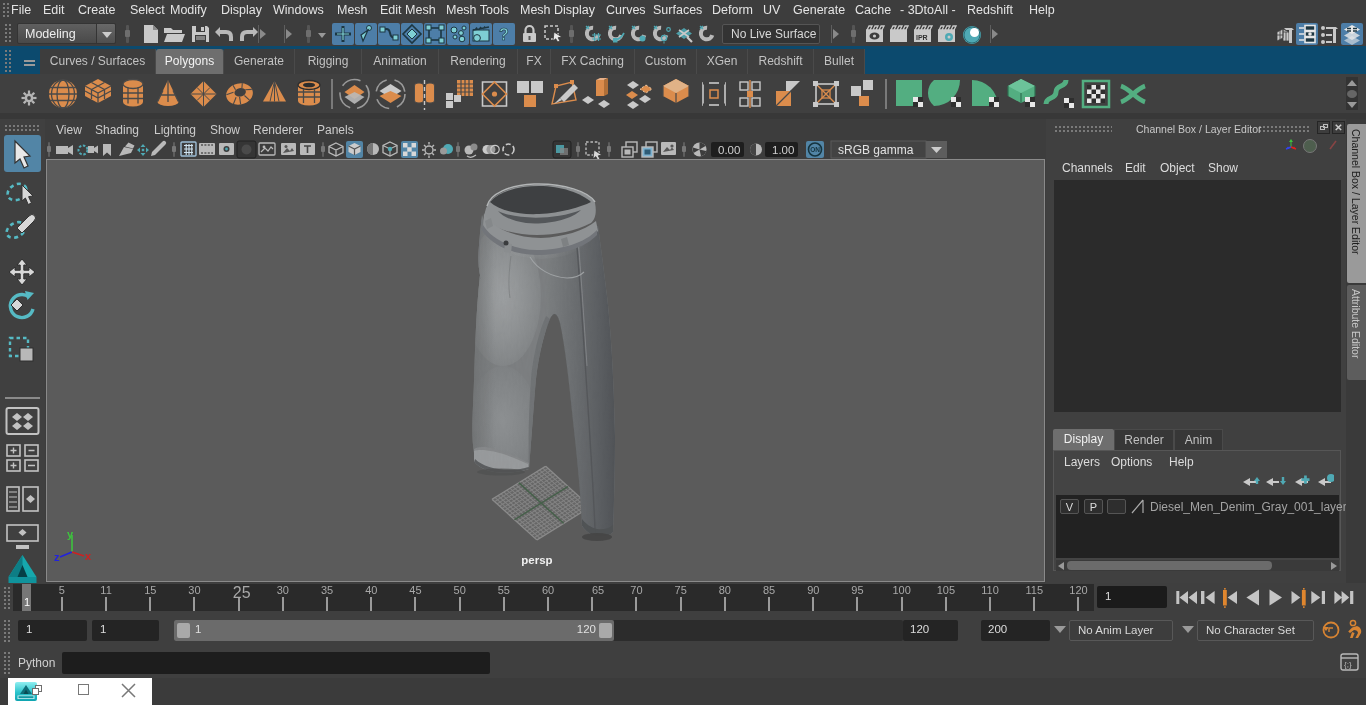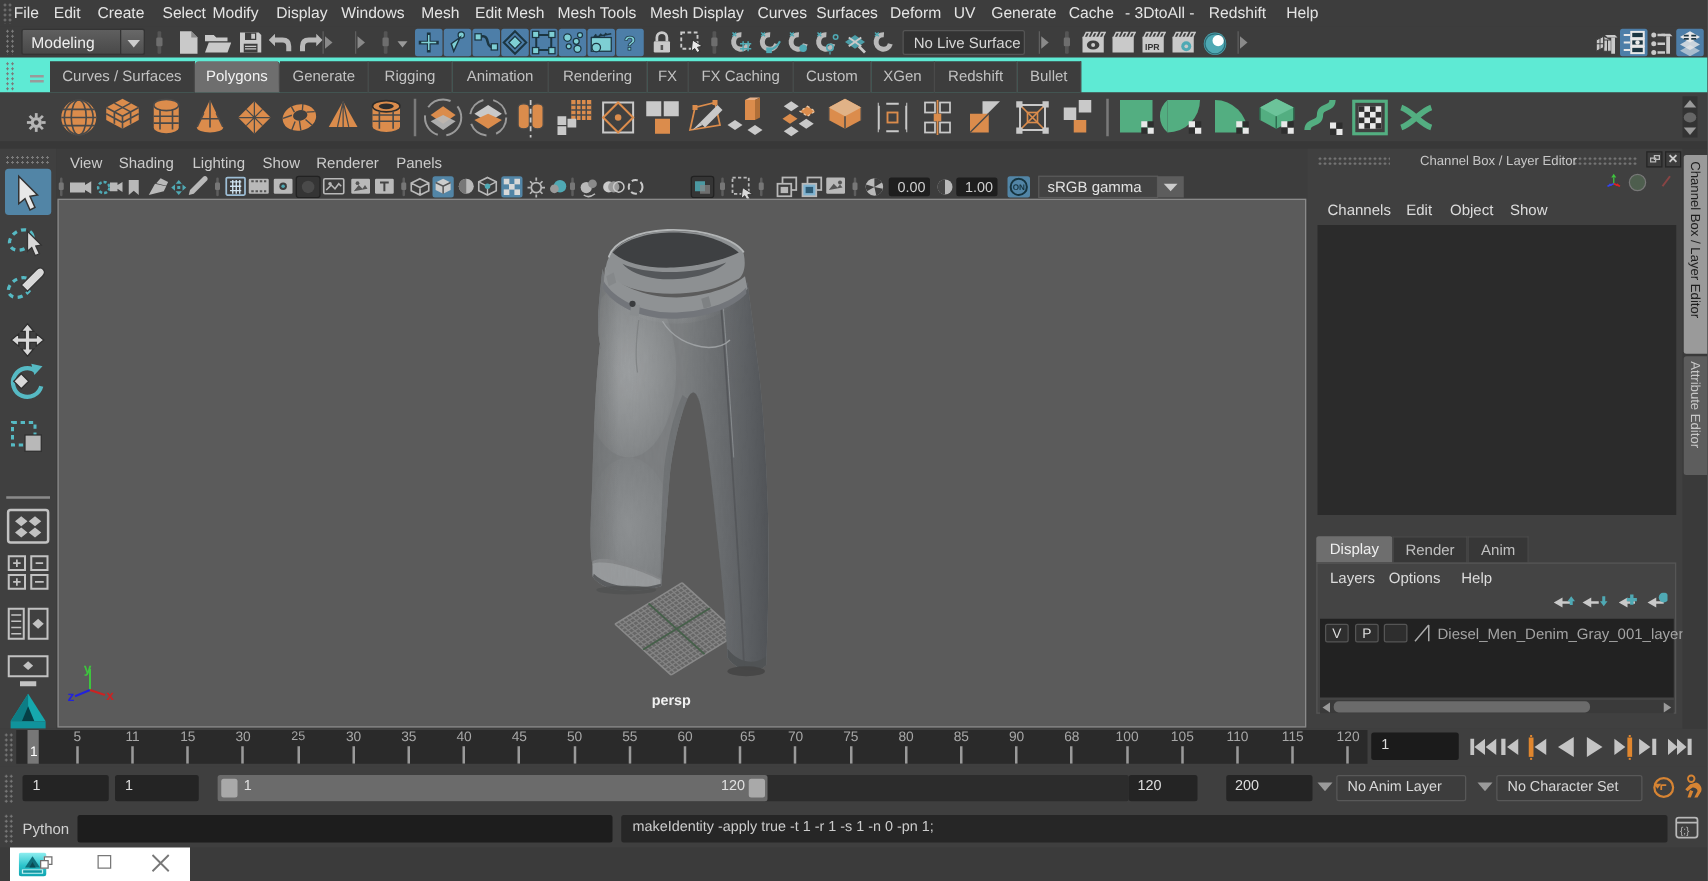--- a/index.html
+++ b/index.html
@@ -5,21 +5,21 @@
 * { margin:0; padding:0; box-sizing:border-box; }
 html,body { width:1366px; height:705px; overflow:hidden; background:#444; font-family:"Liberation Sans", sans-serif; }
 .abs { position:absolute; }
 #root { position:relative; width:1366px; height:705px; background:#3f3f3f; color:#dcdcdc; font-size:12px; }
 
 #menubar { left:0; top:0; width:1366px; height:21px; background:#3d3d3d; }
 #menubar span { position:absolute; top:3px; color:#e4e4e4; font-size:12.5px; }
 
 #statusline { left:0; top:21px; width:1366px; height:25px; background:#3d3d3d; }
 
-#shelftabs { left:0; top:46px; width:1366px; height:28px; background:#5eead4; }
+#shelftabs { left:0; top:46px; width:1366px; height:28px; background:#0c4a6e; }
 .stab { position:absolute; top:3px; height:25px; background:#3d3d3d; border-right:1px solid #4a4a4a; color:#c2c2c2; font-size:12px; text-align:center; line-height:24px; }
 .stab.active { background:#6e6e6e; color:#f2f2f2; border-radius:3px 3px 0 0; }
 #shelficons { left:0; top:74px; width:1366px; height:39px; background:#404040; }
 #shelfbottom { left:0; top:113px; width:1366px; height:6px; background:#383838; }
 
 #toolbox { left:0; top:119px; width:45px; height:464px; background:#404040; }
 #viewport { left:45px; top:119px; width:1001px; height:464px; background:#3d3d3d; }
 #vpmenu { left:0px; top:0px; width:1001px; height:21px; }
 #vpmenu span { position:absolute; top:4px; color:#cccccc; font-size:12px; }
 #vpicons { left:0; top:21px; width:1001px; height:19px; }
@@ -992,21 +992,21 @@
     <div class="abs" style="left:13px;top:1px;width:1081px;height:27px;background:#2a2a2a;overflow:hidden;" id="ruler">
         <div style="position:absolute;left:47.86px;top:13px;width:2px;height:14px;background:#9a9a9a;"></div>
         <div style="position:absolute;left:36.86px;top:0px;width:24px;text-align:center;font-size:11px;color:#a8a8a8;">5</div>
         <div style="position:absolute;left:92.06px;top:13px;width:2px;height:14px;background:#9a9a9a;"></div>
         <div style="position:absolute;left:81.06px;top:0px;width:24px;text-align:center;font-size:11px;color:#a8a8a8;">11</div>
         <div style="position:absolute;left:136.26px;top:13px;width:2px;height:14px;background:#9a9a9a;"></div>
         <div style="position:absolute;left:125.25999999999999px;top:0px;width:24px;text-align:center;font-size:11px;color:#a8a8a8;">15</div>
         <div style="position:absolute;left:180.46px;top:13px;width:2px;height:14px;background:#9a9a9a;"></div>
         <div style="position:absolute;left:169.46px;top:0px;width:24px;text-align:center;font-size:11px;color:#a8a8a8;">30</div>
         <div style="position:absolute;left:224.66px;top:13px;width:2px;height:14px;background:#9a9a9a;"></div>
-        <div style="position:absolute;left:213.66px;top:0px;width:24px;text-align:center;font-size:10px;color:#a8a8a8;">25</div>
+        <div style="position:absolute;left:213.66px;top:0px;width:24px;text-align:right;font-size:16px;color:#a8a8a8;">25</div>
         <div style="position:absolute;left:268.86px;top:13px;width:2px;height:14px;background:#9a9a9a;"></div>
         <div style="position:absolute;left:257.86px;top:0px;width:24px;text-align:center;font-size:11px;color:#a8a8a8;">30</div>
         <div style="position:absolute;left:313.06px;top:13px;width:2px;height:14px;background:#9a9a9a;"></div>
         <div style="position:absolute;left:302.06px;top:0px;width:24px;text-align:center;font-size:11px;color:#a8a8a8;">35</div>
         <div style="position:absolute;left:357.26px;top:13px;width:2px;height:14px;background:#9a9a9a;"></div>
         <div style="position:absolute;left:346.26px;top:0px;width:24px;text-align:center;font-size:11px;color:#a8a8a8;">40</div>
         <div style="position:absolute;left:401.46px;top:13px;width:2px;height:14px;background:#9a9a9a;"></div>
         <div style="position:absolute;left:390.46px;top:0px;width:24px;text-align:center;font-size:11px;color:#a8a8a8;">45</div>
         <div style="position:absolute;left:445.65999999999997px;top:13px;width:2px;height:14px;background:#9a9a9a;"></div>
         <div style="position:absolute;left:434.65999999999997px;top:0px;width:24px;text-align:center;font-size:11px;color:#a8a8a8;">50</div>
@@ -1020,21 +1020,21 @@
         <div style="position:absolute;left:611.46px;top:0px;width:24px;text-align:center;font-size:11px;color:#a8a8a8;">70</div>
         <div style="position:absolute;left:666.66px;top:13px;width:2px;height:14px;background:#9a9a9a;"></div>
         <div style="position:absolute;left:655.66px;top:0px;width:24px;text-align:center;font-size:11px;color:#a8a8a8;">75</div>
         <div style="position:absolute;left:710.86px;top:13px;width:2px;height:14px;background:#9a9a9a;"></div>
         <div style="position:absolute;left:699.86px;top:0px;width:24px;text-align:center;font-size:11px;color:#a8a8a8;">80</div>
         <div style="position:absolute;left:755.06px;top:13px;width:2px;height:14px;background:#9a9a9a;"></div>
         <div style="position:absolute;left:744.06px;top:0px;width:24px;text-align:center;font-size:11px;color:#a8a8a8;">85</div>
         <div style="position:absolute;left:799.26px;top:13px;width:2px;height:14px;background:#9a9a9a;"></div>
         <div style="position:absolute;left:788.26px;top:0px;width:24px;text-align:center;font-size:11px;color:#a8a8a8;">90</div>
         <div style="position:absolute;left:843.46px;top:13px;width:2px;height:14px;background:#9a9a9a;"></div>
-        <div style="position:absolute;left:832.46px;top:0px;width:24px;text-align:center;font-size:11px;color:#a8a8a8;">68</div>
+        <div style="position:absolute;left:832.46px;top:0px;width:24px;text-align:center;font-size:11px;color:#a8a8a8;">95</div>
         <div style="position:absolute;left:887.66px;top:13px;width:2px;height:14px;background:#9a9a9a;"></div>
         <div style="position:absolute;left:876.66px;top:0px;width:24px;text-align:center;font-size:11px;color:#a8a8a8;">100</div>
         <div style="position:absolute;left:931.86px;top:13px;width:2px;height:14px;background:#9a9a9a;"></div>
         <div style="position:absolute;left:920.86px;top:0px;width:24px;text-align:center;font-size:11px;color:#a8a8a8;">105</div>
         <div style="position:absolute;left:976.06px;top:13px;width:2px;height:14px;background:#9a9a9a;"></div>
         <div style="position:absolute;left:965.06px;top:0px;width:24px;text-align:center;font-size:11px;color:#a8a8a8;">110</div>
         <div style="position:absolute;left:1020.26px;top:13px;width:2px;height:14px;background:#9a9a9a;"></div>
         <div style="position:absolute;left:1009.26px;top:0px;width:24px;text-align:center;font-size:11px;color:#a8a8a8;">115</div>
         <div style="position:absolute;left:1064.46px;top:13px;width:2px;height:14px;background:#9a9a9a;"></div>
         <div style="position:absolute;left:1053.46px;top:0px;width:24px;text-align:center;font-size:11px;color:#a8a8a8;">120</div>
@@ -1105,23 +1105,20 @@
           <circle cx="5" cy="4" r="2.6" fill="none" stroke="#d78433" stroke-width="1.5"></circle>
           <path d="M9 7 c3 1 5 4 4 7 l-3 5 h-2.6 l2.6 -5 c0 -2 -2 -3 -4 -3 l-4 3 l-1.8 -1.6 l4 -4 z"></path>
           <path d="M4 13 l-2 6 h2.6 l2 -5 z"></path>
         </g>
     </svg>
   </div>
   <div class="abs" id="cmdline">
     <div class="dots" style="left:3px;top:3px;height:24px"></div>
     <span style="position:absolute;left:18px;top:8px;font-size:12px;color:#d0d0d0;">Python</span>
     <div class="darkfield" style="left:62px;top:4px;width:428px;height:22px;background:#1d1d1d;"></div>
-    <div class="darkfield" style="left:497px;top:4px;width:837px;height:22px;background:#262626;">
-      <span style="position:absolute;left:9px;top:4px;font-size:11.5px;color:#cccccc;">makeIdentity -apply true -t 1 -r 1 -s 1 -n 0 -pn 1;</span>
-    </div>
     <svg class="abs" style="left:1340px;top:5px" width="20" height="20" viewBox="0 0 20 20">
         <rect x="1" y="1" width="17" height="16" rx="2" fill="none" stroke="#b9b9b9" stroke-width="1.4"></rect>
         <path d="M1 5 h17" stroke="#b9b9b9" stroke-width="1.4"></path>
         <text x="4" y="14" font-size="8" fill="#b9b9b9">{;}</text>
       </svg>
   </div>
   <div class="abs" id="helpline">
     <div class="abs" style="left:8px;top:0;width:144px;height:27px;background:#fff;">
       <svg class="abs" style="left:7px;top:4px" width="24" height="20" viewBox="0 0 24 20">
         <defs>

